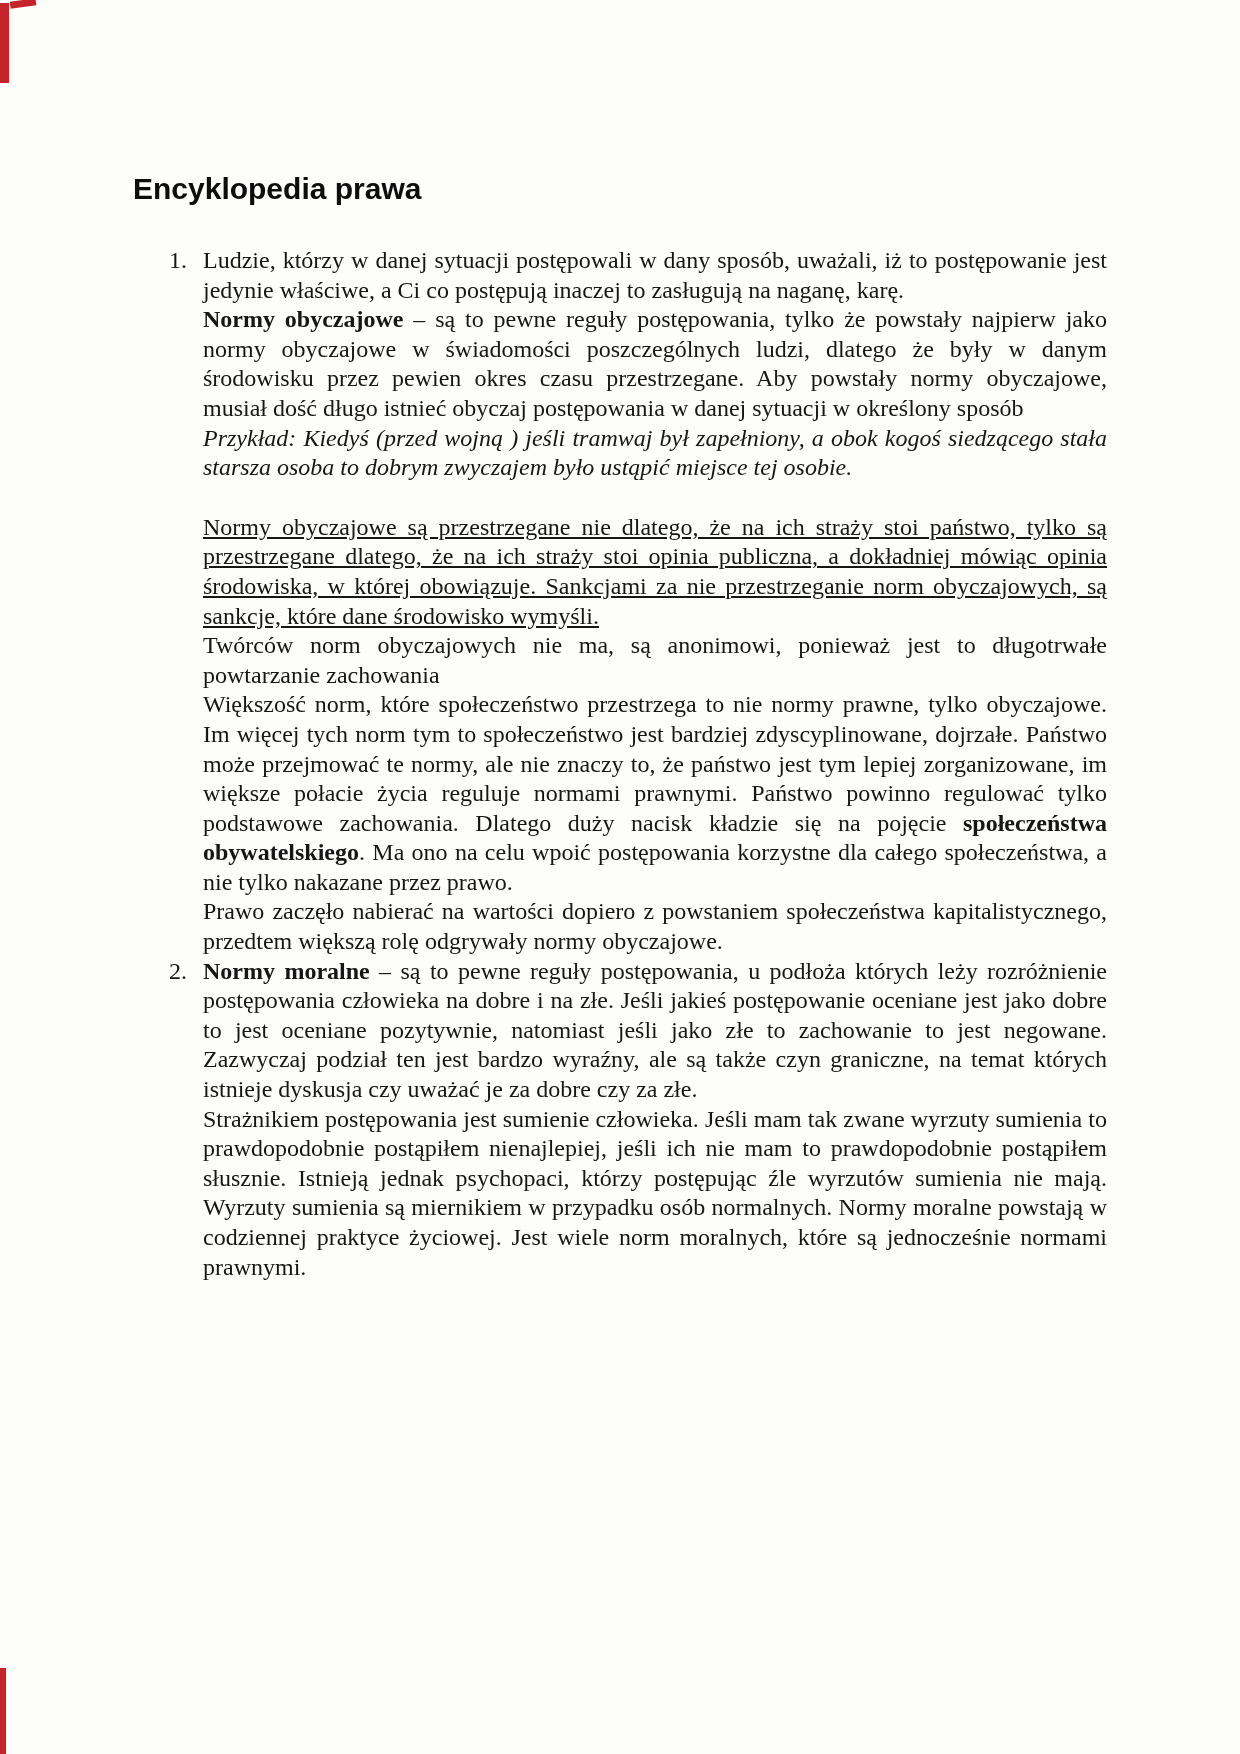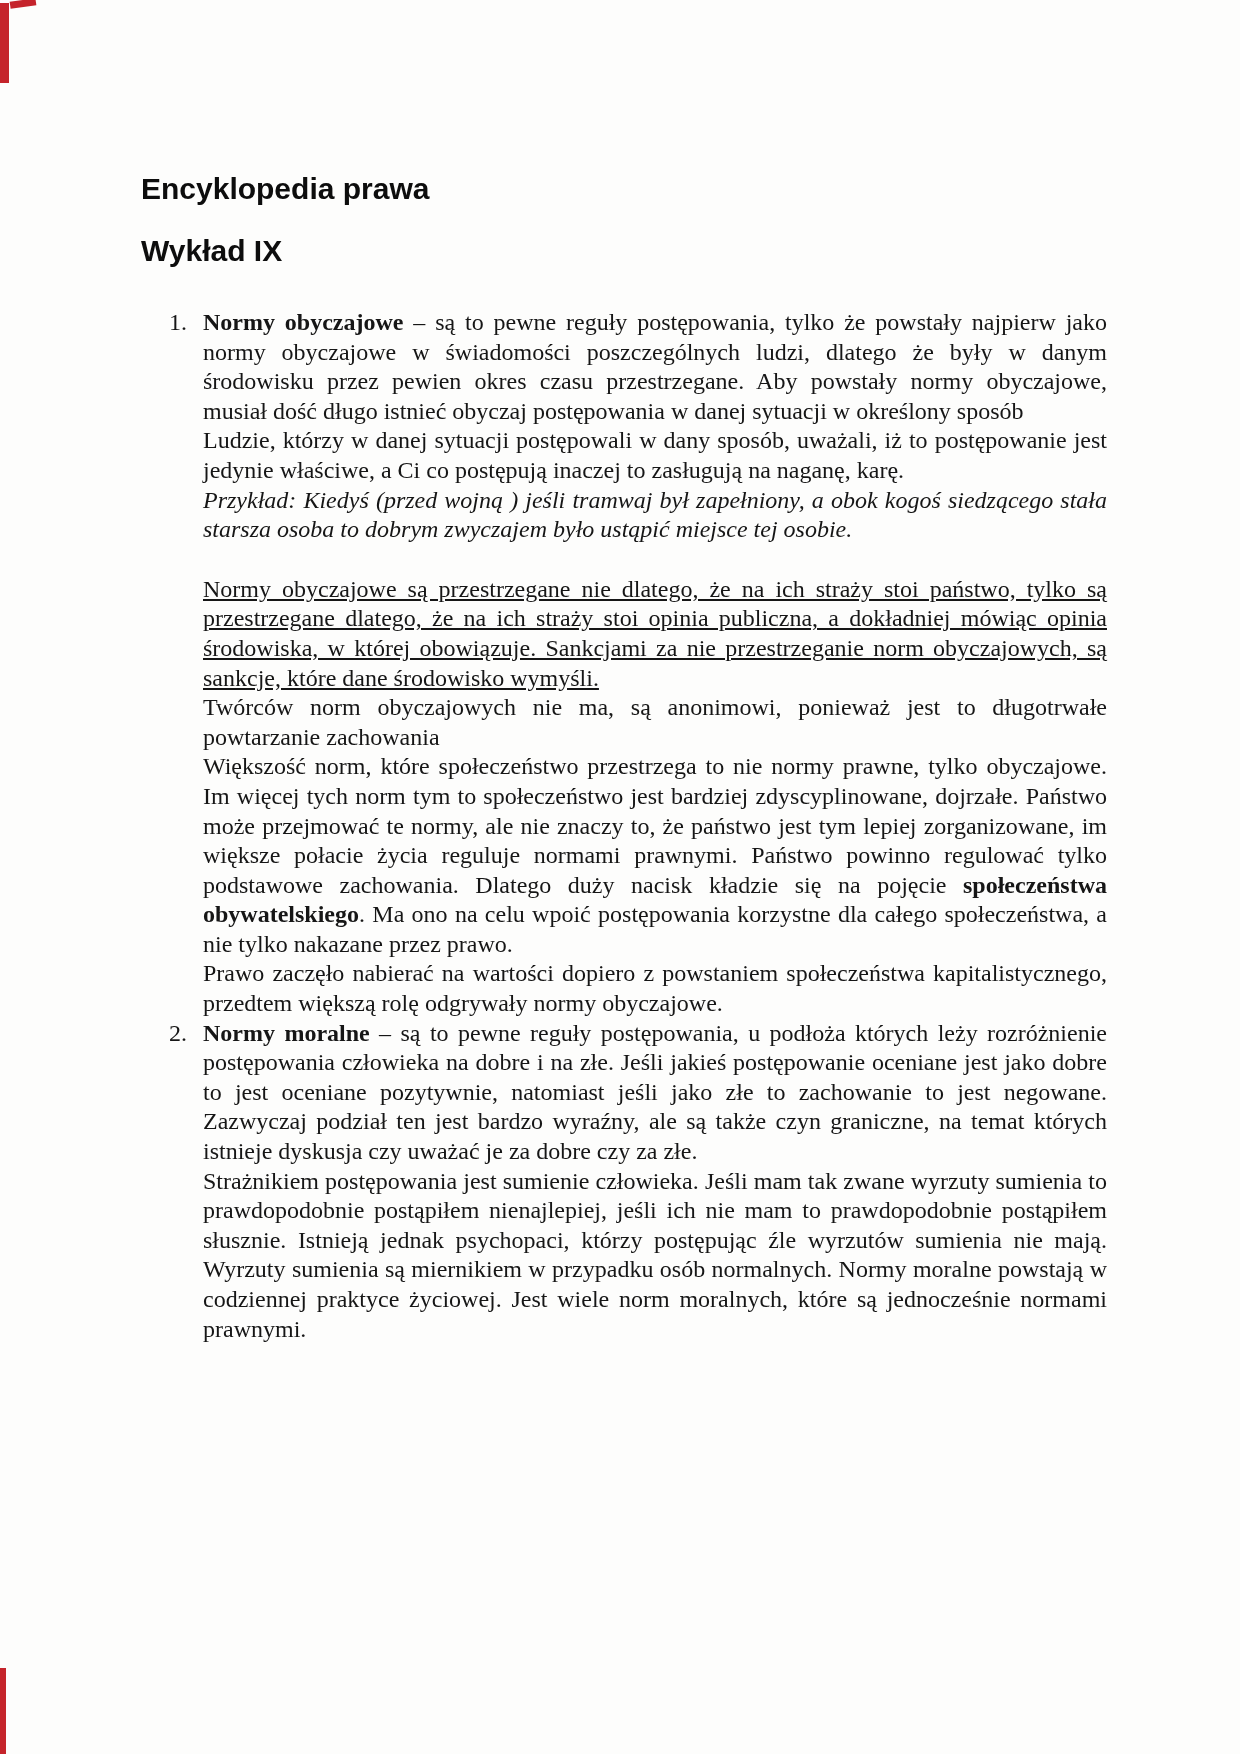--- a/index.html
+++ b/index.html
@@ -25,21 +25,21 @@
     position: absolute;
     left: 133px; top: 172px;
     width: 974px;
   }
   .h {
     font-family: "Liberation Sans", sans-serif;
     font-weight: bold;
     font-size: 30px;
     line-height: 34px;
     color: #0d0d0d;
-    margin: 0 0 28px 8px;
+    margin: 0 0 28px 0;
   }
   .list { margin-top: 40px; }
   .item {
     position: relative;
     padding-left: 70px;
   }
   .marker {
     position: absolute;
     left: 36px; top: 0;
     font-size: 24px;
@@ -61,28 +61,27 @@
 
 <div class="page">
 
   <div class="artifact art-top"></div>
   <div class="artifact art-tick"></div>
   <div class="artifact art-bottom"></div>
 
   <div class="content">
 
     <h1 class="h">Encyklopedia prawa</h1>
-    <h1 class="h">Wykład IX</h1>
 
     <div class="list">
 
       <div class="item">
         <span class="marker">1.</span>
+        <p class="para">Ludzie, którzy w danej sytuacji postępowali w dany sposób, uważali, iż to postępowanie jest jedynie właściwe, a Ci co postępują inaczej to zasługują na naganę, karę.</p>
         <p class="para"><span class="b">Normy obyczajowe</span><span> – są to pewne reguły postępowania, tylko że powstały najpierw jako normy obyczajowe w świadomości poszczególnych ludzi, dlatego że były w danym środowisku przez pewien okres czasu przestrzegane. Aby powstały normy obyczajowe, musiał dość długo istnieć obyczaj postępowania w danej sytuacji w określony sposób</span></p>
-        <p class="para">Ludzie, którzy w danej sytuacji postępowali w dany sposób, uważali, iż to postępowanie jest jedynie właściwe, a Ci co postępują inaczej to zasługują na naganę, karę.</p>
         <p class="para example">Przykład: Kiedyś (przed wojną ) jeśli tramwaj był zapełniony, a obok kogoś siedzącego stała starsza osoba to dobrym zwyczajem było ustąpić miejsce tej osobie.</p>
         <p class="para gap">Normy obyczajowe są przestrzegane nie dlatego, że na ich straży stoi państwo, tylko są przestrzegane dlatego, że na ich straży stoi opinia publiczna, a dokładniej mówiąc opinia środowiska, w której obowiązuje. Sankcjami za nie przestrzeganie norm obyczajowych, są sankcje, które dane środowisko wymyśli.</p>
         <p class="para">Twórców norm obyczajowych nie ma, są anonimowi, ponieważ jest to długotrwałe powtarzanie zachowania</p>
         <p class="para"><span>Większość norm, które społeczeństwo przestrzega to nie normy prawne, tylko obyczajowe. Im więcej tych norm tym to społeczeństwo jest bardziej zdyscyplinowane, dojrzałe. Państwo może przejmować te normy, ale nie znaczy to, że państwo jest tym lepiej zorganizowane, im większe połacie życia reguluje normami prawnymi. Państwo powinno regulować tylko podstawowe zachowania. Dlatego duży nacisk kładzie się na pojęcie </span><span class="b">społeczeństwa obywatelskiego</span><span>. Ma ono na celu wpoić postępowania korzystne dla całego społeczeństwa, a nie tylko nakazane przez prawo.</span></p>
         <p class="para">Prawo zaczęło nabierać na wartości dopiero z powstaniem społeczeństwa kapitalistycznego, przedtem większą rolę odgrywały normy obyczajowe.</p>
       </div>
 
       <div class="item">
         <span class="marker">2.</span>
         <p class="para"><span class="b">Normy moralne</span><span> – są to pewne reguły postępowania, u podłoża których leży rozróżnienie postępowania człowieka na dobre i na złe. Jeśli jakieś postępowanie oceniane jest jako dobre to jest oceniane pozytywnie, natomiast jeśli jako złe to zachowanie to jest negowane. Zazwyczaj podział ten jest bardzo wyraźny, ale są także czyn graniczne, na temat których istnieje dyskusja czy uważać je za dobre czy za złe.</span></p>

